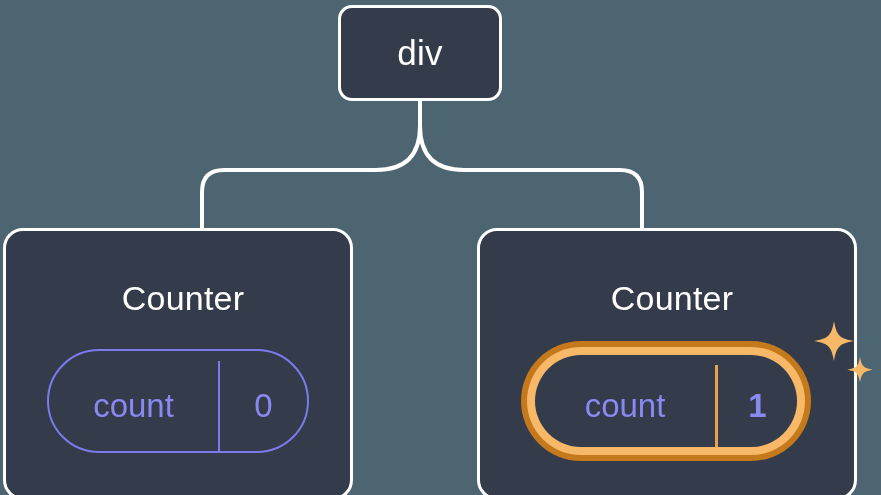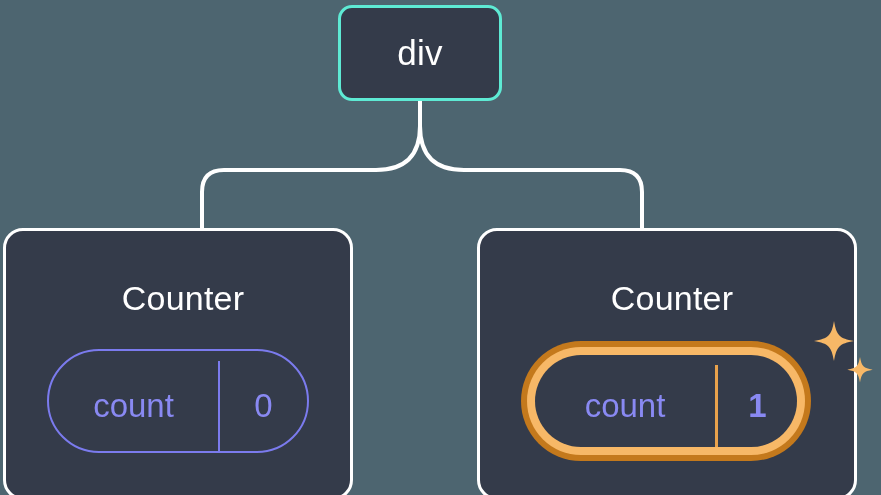--- a/index.html
+++ b/index.html
@@ -30,21 +30,21 @@
   }
 
   
   .node-root {
     position: absolute;
     left: 338px;
     top: 5px;
     width: 164px;
     height: 96px;
     background: #343b4a;
-    border: 3px solid #5eead4;
+    border: 3px solid #ffffff;
     border-radius: 14px;
     box-sizing: border-box;
     display: flex;
     align-items: center;
     justify-content: center;
   }
   .node-root .root-label {
     color: #ffffff;
     font-size: 35px;
     letter-spacing: 0.3px;

